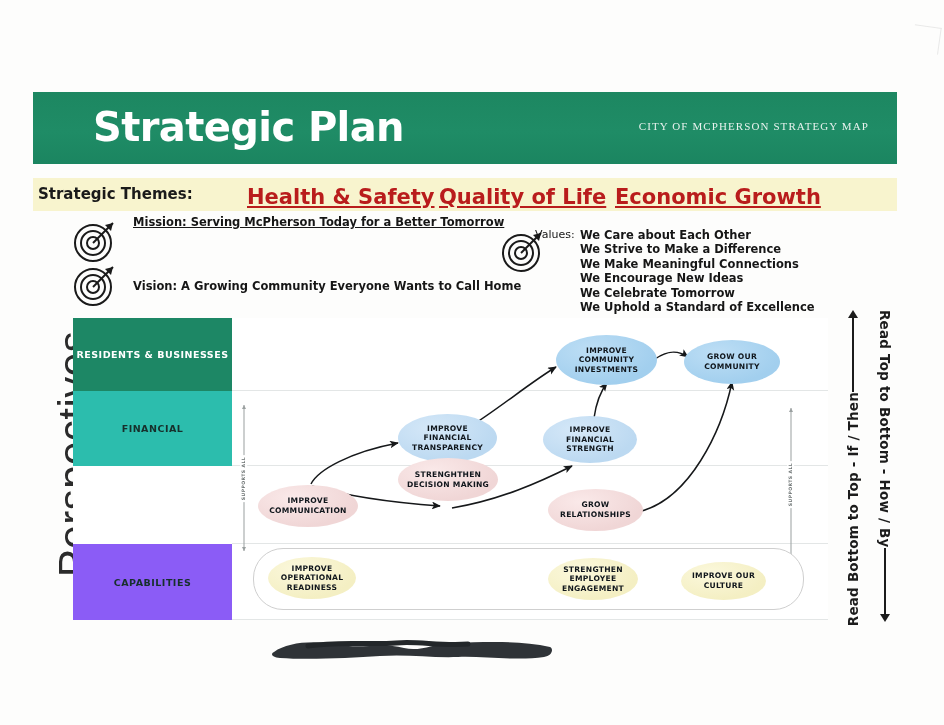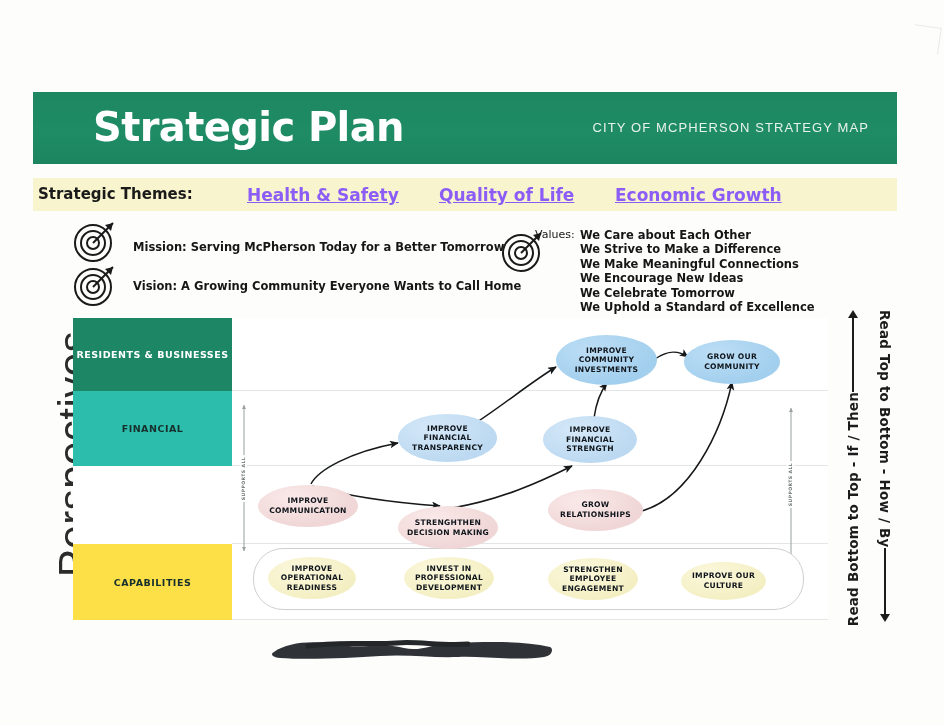--- a/index.html
+++ b/index.html
@@ -33,52 +33,52 @@
   }
   .banner-title{
     position:absolute;left:28px;top:12px;
     color:#ffffff;
     font-size:40px;font-weight:bold;letter-spacing:-0.6px;
     font-family:"DejaVu Sans", sans-serif;
     margin-left:32px;
   }
   .banner-sub{
     position:absolute;right:28px;top:28px;
-    color:#e8f2ee;font-size:13px;letter-spacing:1.1px;
-    font-family:Liberation Sans, sans-serif;
+    color:#e8f2ee;font-size:11px;letter-spacing:1.1px;
+    font-family:Liberation Serif, serif;
   }
   
   .themes{
     position:absolute;left:33px;top:178px;width:864px;height:33px;
     background:#f8f4ce;
   }
   .themes-label{
     position:absolute;left:5px;top:7px;
     font-size:15px;font-weight:bold;color:#1a1a1a;
     font-family:"DejaVu Sans", sans-serif;
   }
   .theme-item{
     position:absolute;top:7px;
-    font-size:17px;font-weight:bold;color:#8b5cf6;
+    font-size:21px;font-weight:bold;color:#b91c1c;
     text-decoration:underline;
     font-family:"DejaVu Sans", sans-serif;
   }
   .theme-0{left:214px;}
   .theme-1{left:406px;}
   .theme-2{left:582px;}
   .mv-text{
     position:absolute;
     font-size:11.5px;font-weight:bold;color:#161616;
     font-family:"DejaVu Sans", sans-serif;
   }
   .target-icon{position:absolute;width:46px;height:46px;}
   .mission-icon{left:72px;top:218px;}
   .vision-icon{left:72px;top:262px;}
   .values-icon{left:500px;top:228px;}
-  .mission-text{left:133px;top:240px;}
+  .mission-text{left:133px;top:215px;text-decoration:underline;}
   .vision-text{left:133px;top:279px;}
   
   .values-block{position:absolute;left:535px;top:228px;}
   .values-label{
     position:absolute;left:0;top:0;
     font-size:11px;font-weight:normal;color:#161616;
     font-family:"DejaVu Sans", sans-serif;
   }
   .values-list{
     position:absolute;left:45px;top:0;
@@ -265,21 +265,21 @@
     <div class="row row-1">
       <div class="row-label dark-text" id="rl1" style="background: rgb(44, 189, 173); color: rgb(23, 48, 44);">FINANCIAL</div>
       <div class="row-field"></div>
     </div>
 
     <div class="row row-2">
       <div class="row-field"></div>
     </div>
 
     <div class="row row-3">
-      <div class="row-label dark-text" id="rl3" style="background: #fde047; color: rgb(23, 48, 44);">CAPABILITIES</div>
+      <div class="row-label dark-text" id="rl3" style="background: #8b5cf6; color: rgb(23, 48, 44);">CAPABILITIES</div>
       <div class="row-field"></div>
     </div>
 
   </div>
 
   <div class="cap-box"></div>
 
   <svg class="arrows">
     <defs>
       <marker id="ah" markerWidth="7" markerHeight="7" refX="5.4" refY="2.6" orient="auto">
@@ -335,21 +335,21 @@
     </span>
   </div>
 
   <div class="node node-pink" style="left:258px;top:485px;width:100px;height:42px;">
     <span>
       <i style="font-style:normal;display:block">IMPROVE</i>
       <i style="font-style:normal;display:block">COMMUNICATION</i>
     </span>
   </div>
 
-  <div class="node node-pink" style="left:398px;top:506px;width:100px;height:43px;align-items:center;">
+  <div class="node node-pink" style="left:398px;top:458px;width:100px;height:43px;align-items:center;">
     <span>
       <i style="font-style:normal;display:block">STRENGHTHEN</i>
       <i style="font-style:normal;display:block">DECISION MAKING</i>
     </span>
   </div>
 
   <div class="node node-pink" style="left:548px;top:489px;width:95px;height:42px;">
     <span>
       <i style="font-style:normal;display:block">GROW</i>
       <i style="font-style:normal;display:block">RELATIONSHIPS</i>
@@ -357,27 +357,20 @@
   </div>
 
   <div class="node node-yellow" style="left:268px;top:557px;width:88px;height:42px;">
     <span>
       <i style="font-style:normal;display:block">IMPROVE</i>
       <i style="font-style:normal;display:block">OPERATIONAL</i>
       <i style="font-style:normal;display:block">READINESS</i>
     </span>
   </div>
 
-  <div class="node node-yellow" style="left:404px;top:557px;width:90px;height:42px;">
-    <span>
-      <i style="font-style:normal;display:block">INVEST IN</i>
-      <i style="font-style:normal;display:block">PROFESSIONAL</i>
-      <i style="font-style:normal;display:block">DEVELOPMENT</i>
-    </span>
-  </div>
 
   <div class="node node-yellow" style="left:548px;top:558px;width:90px;height:42px;">
     <span>
       <i style="font-style:normal;display:block">STRENGTHEN</i>
       <i style="font-style:normal;display:block">EMPLOYEE</i>
       <i style="font-style:normal;display:block">ENGAGEMENT</i>
     </span>
   </div>
 
   <div class="node node-yellow" style="left:681px;top:562px;width:85px;height:38px;">

